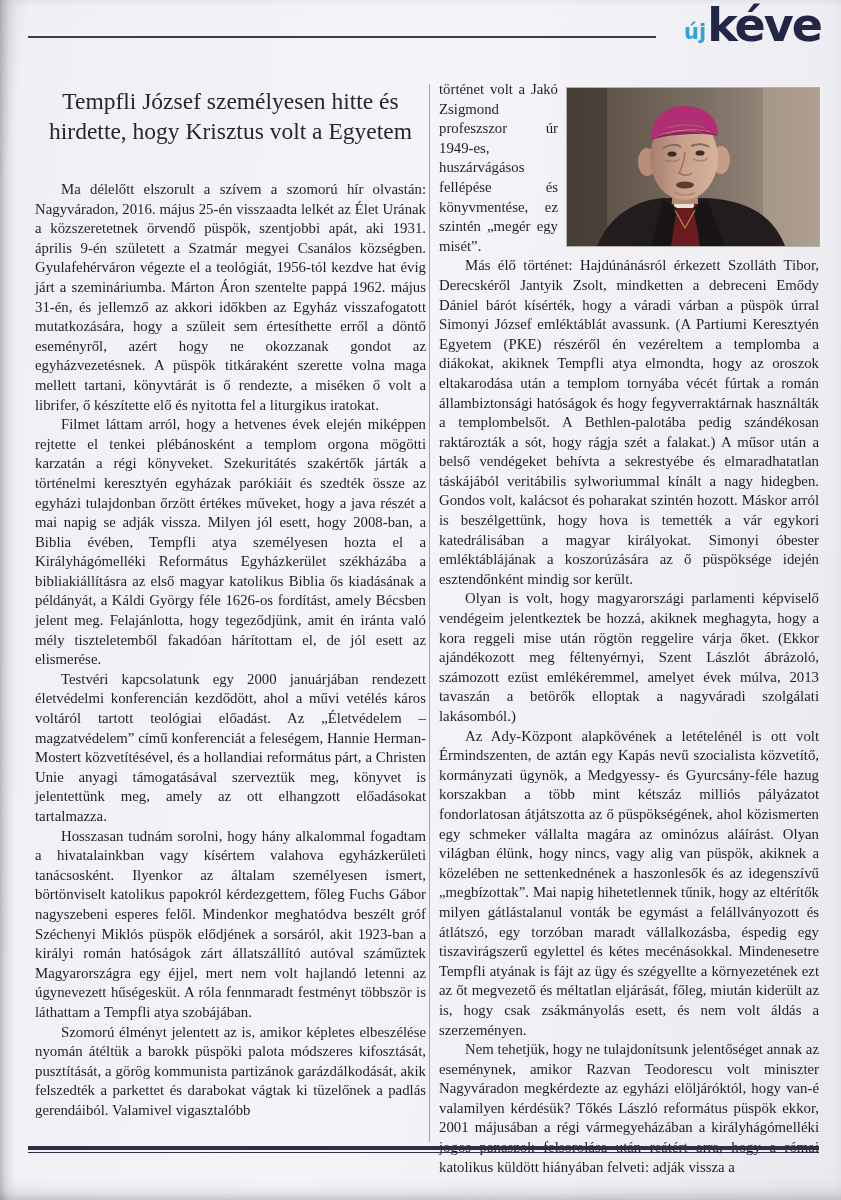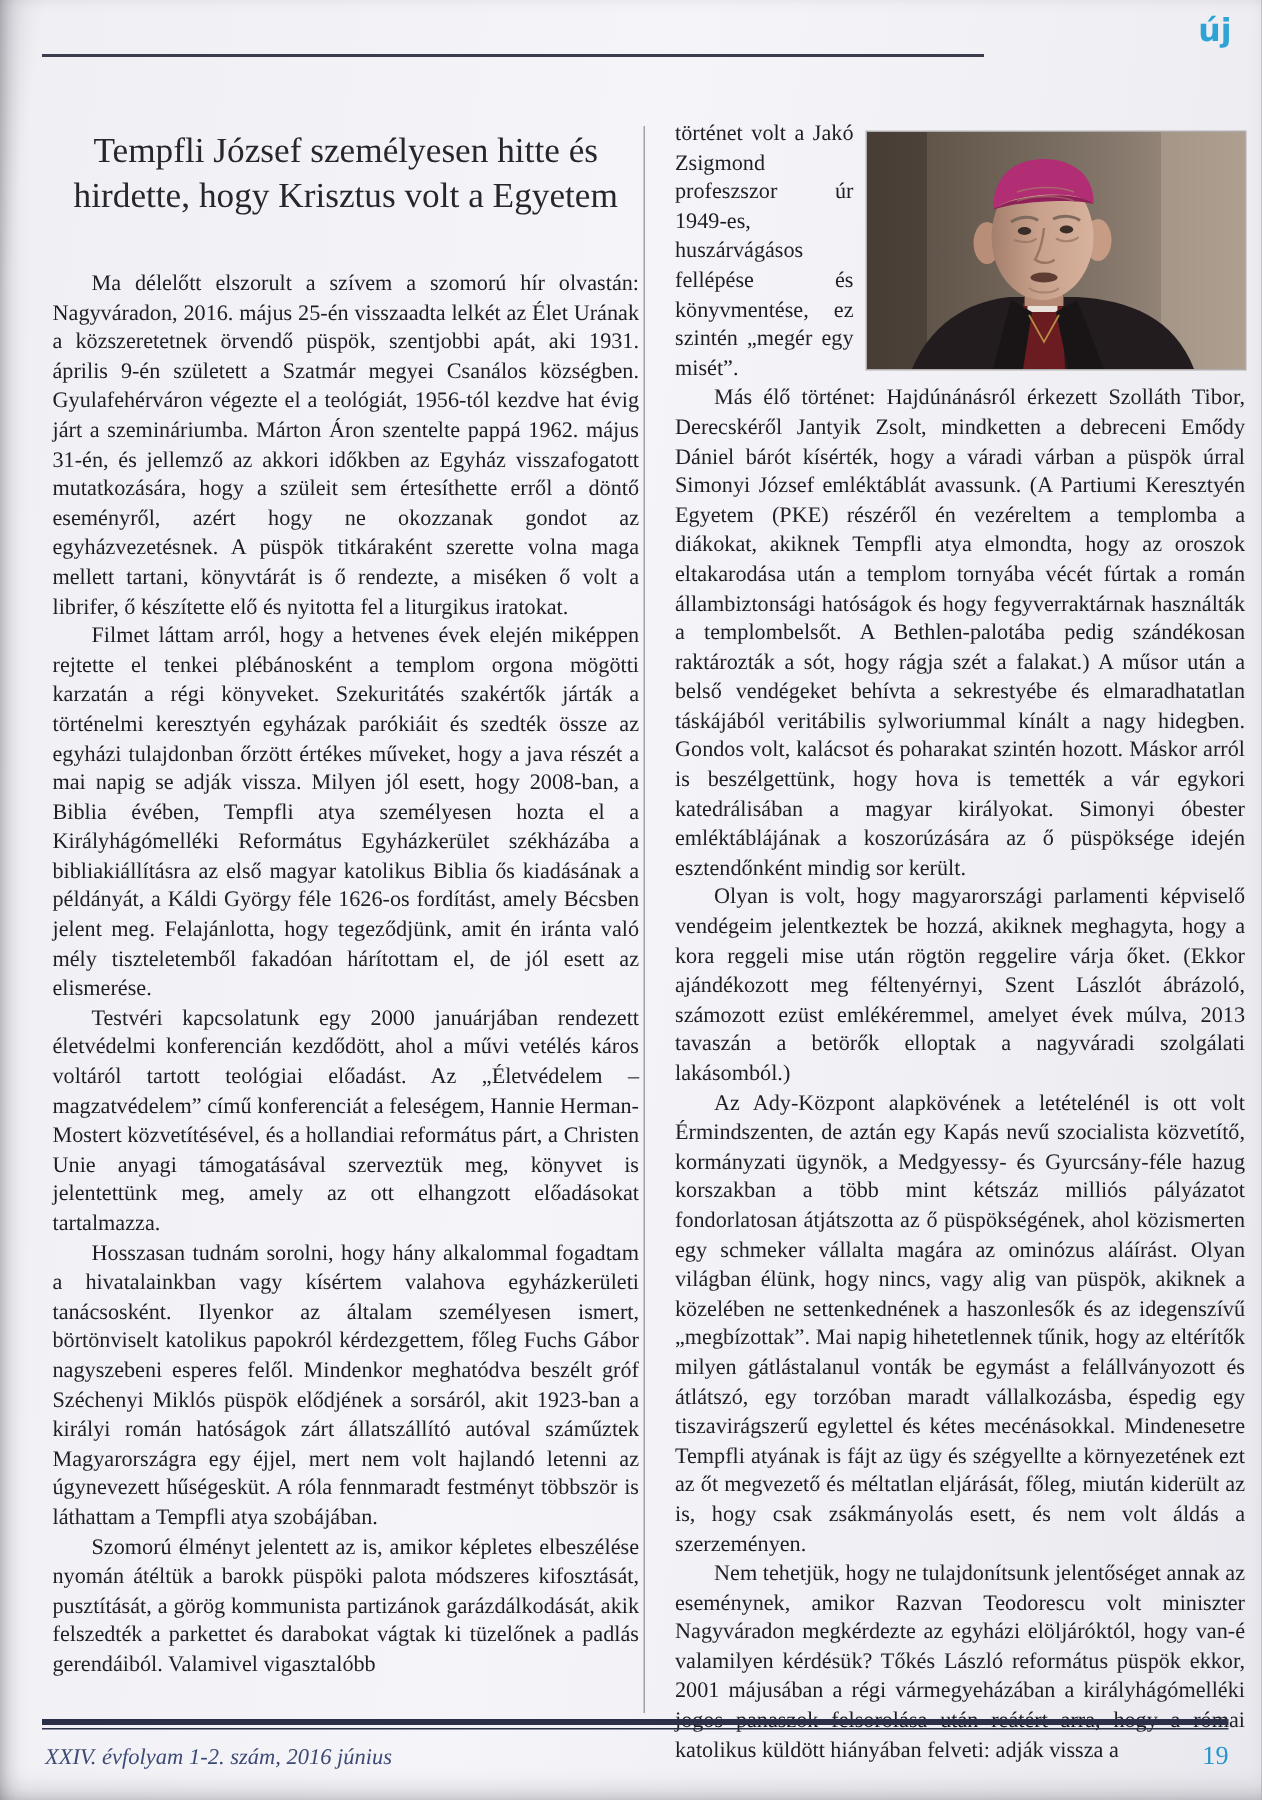--- a/index.html
+++ b/index.html
@@ -12,28 +12,28 @@
   .page{
     position:relative;width:841px;height:1200px;margin:0 auto;overflow:hidden;
     background:linear-gradient(98deg,#dcdbe1 0%,#f0eff4 3%,#f5f4f8 45%,#efeef3 78%,#e9e8ee 100%);
     font-family:"Liberation Serif",serif;color:var(--ink);
     box-shadow:inset 10px 0 18px -12px rgba(20,20,30,.55), inset 0 -14px 22px -16px rgba(20,20,30,.35);
   }
   
   .header-rule{position:absolute;left:28px;top:36px;width:628px;height:2px;background:var(--rule);}
   .logo{position:absolute;right:20px;top:2px;display:flex;align-items:flex-start;
         font-family:"DejaVu Sans",sans-serif;line-height:1;}
-  .logo .uj{color:var(--logo-blue);font-size:21px;font-weight:bold;margin-top:8px;letter-spacing:0;}
+  .logo .uj{color:var(--logo-blue);font-size:21px;font-weight:bold;margin-top:20px;letter-spacing:0;}
   .logo .keve{color:var(--navy);font-size:46px;font-weight:bold;letter-spacing:-2px;margin-left:1px;}
   
   .col{position:absolute;font-size:14.8px;line-height:19.6px;text-align:justify;}
   .col p{margin:0;text-indent:26px;}
   .col p.noindent{text-indent:0;}
   .col-left{left:35px;top:86px;width:391px;}
-  .col-right{left:450px;top:80px;width:380px;}
+  .col-right{left:439px;top:80px;width:380px;}
   .divider{position:absolute;left:429px;top:84px;width:1px;height:1058px;background:var(--divider);}
   
   .title{font-size:23.5px;line-height:30px;text-align:center;font-weight:normal;
          color:#26262c;margin:0 0 34px 0;text-indent:0;}
   .title span{display:block;}
   
   .photo{float:right;width:252px;height:158px;margin:8px 0 8px 9px;
          box-shadow:0 0 0 1px rgba(60,55,50,.35);background:#6b6057;}
   .photo svg{display:block;width:100%;height:100%;}
   
@@ -45,20 +45,21 @@
   .pageno{font-size:17.5px;color:var(--page-number);font-family:"Liberation Serif",serif;}
 </style>
 </head>
 <body>
 
 <div class="page">
 
   <div class="header-rule"></div>
   <div class="logo">
     <span class="uj">új</span>
+    <span class="keve">kéve</span>
   </div>
 
   <div class="divider"></div>
 
   <div class="col col-left">
     <h1 class="title">
       <span>Tempfli József személyesen hitte és</span>
       <span>hirdette, hogy Krisztus volt a Egyetem</span>
     </h1>
     <p>Ma délelőtt elszorult a szívem a szomorú hír olvastán: Nagyváradon, 2016. május 25-én visszaadta lelkét az Élet Urának a közszeretetnek örvendő püspök, szentjobbi apát, aki 1931. április 9-én született a Szatmár megyei Csanálos községben. Gyulafehérváron végezte el a teológiát, 1956-tól kezdve hat évig járt a szemináriumba. Márton Áron szentelte pappá 1962. május 31-én, és jellemző az akkori időkben az Egyház visszafogatott mutatkozására, hogy a szüleit sem értesíthette erről a döntő eseményről, azért hogy ne okozzanak gondot az egyházvezetésnek. A püspök titkáraként szerette volna maga mellett tartani, könyvtárát is ő rendezte, a miséken ő volt a librifer, ő készítette elő és nyitotta fel a liturgikus iratokat.</p>
@@ -122,18 +123,14 @@
       </svg>
     </div>
     <p class="noindent">történet volt a Jakó Zsigmond profeszszor úr 1949-es, huszárvágásos fellépése és könyvmentése, ez szintén „megér egy misét”.</p>
     <p>Más élő történet: Hajdúnánásról érkezett Szolláth Tibor, Derecskéről Jantyik Zsolt, mindketten a debreceni Emődy Dániel bárót kísérték, hogy a váradi várban a püspök úrral Simonyi József emléktáblát avassunk. (A Partiumi Keresztyén Egyetem (PKE) részéről én vezéreltem a templomba a diákokat, akiknek Tempfli atya elmondta, hogy az oroszok eltakarodása után a templom tornyába vécét fúrtak a román állambiztonsági hatóságok és hogy fegyverraktárnak használták a templombelsőt. A Bethlen-palotába pedig szándékosan raktározták a sót, hogy rágja szét a falakat.) A műsor után a belső vendégeket behívta a sekrestyébe és elmaradhatatlan táskájából veritábilis sylworiummal kínált a nagy hidegben. Gondos volt, kalácsot és poharakat szintén hozott. Máskor arról is beszélgettünk, hogy hova is temették a vár egykori katedrálisában a magyar királyokat. Simonyi óbester emléktáblájának a koszorúzására az ő püspöksége idején esztendőnként mindig sor került.</p>
     <p>Olyan is volt, hogy magyarországi parlamenti képviselő vendégeim jelentkeztek be hozzá, akiknek meghagyta, hogy a kora reggeli mise után rögtön reggelire várja őket. (Ekkor ajándékozott meg féltenyérnyi, Szent Lászlót ábrázoló, számozott ezüst emlékéremmel, amelyet évek múlva, 2013 tavaszán a betörők elloptak a nagyváradi szolgálati lakásomból.)</p>
     <p>Az Ady-Központ alapkövének a letételénél is ott volt Érmindszenten, de aztán egy Kapás nevű szocialista közvetítő, kormányzati ügynök, a Medgyessy- és Gyurcsány-féle hazug korszakban a több mint kétszáz milliós pályázatot fondorlatosan átjátszotta az ő püspökségének, ahol közismerten egy schmeker vállalta magára az ominózus aláírást. Olyan világban élünk, hogy nincs, vagy alig van püspök, akiknek a közelében ne settenkednének a haszonlesők és az idegenszívű „megbízottak”. Mai napig hihetetlennek tűnik, hogy az eltérítők milyen gátlástalanul vonták be egymást a felállványozott és átlátszó, egy torzóban maradt vállalkozásba, éspedig egy tiszavirágszerű egylettel és kétes mecénásokkal. Mindenesetre Tempfli atyának is fájt az ügy és szégyellte a környezetének ezt az őt megvezető és méltatlan eljárását, főleg, miután kiderült az is, hogy csak zsákmányolás esett, és nem volt áldás a szerzeményen.</p>
     <p>Nem tehetjük, hogy ne tulajdonítsunk jelentőséget annak az eseménynek, amikor Razvan Teodorescu volt miniszter Nagyváradon megkérdezte az egyházi elöljáróktól, hogy van-é valamilyen kérdésük? Tőkés László református püspök ekkor, 2001 májusában a régi vármegyeházában a királyhágómelléki jogos panaszok felsorolása után reátért arra, hogy a római katolikus küldött hiányában felveti: adják vissza a</p>
   </div>
 
   <div class="footer-rule"></div>
-  <div class="footer">
-    <span class="issue">XXIV. évfolyam 1-2. szám, 2016 június</span>
-    <span class="pageno">19</span>
-  </div>
 
 </div>
 
 </body></html>

